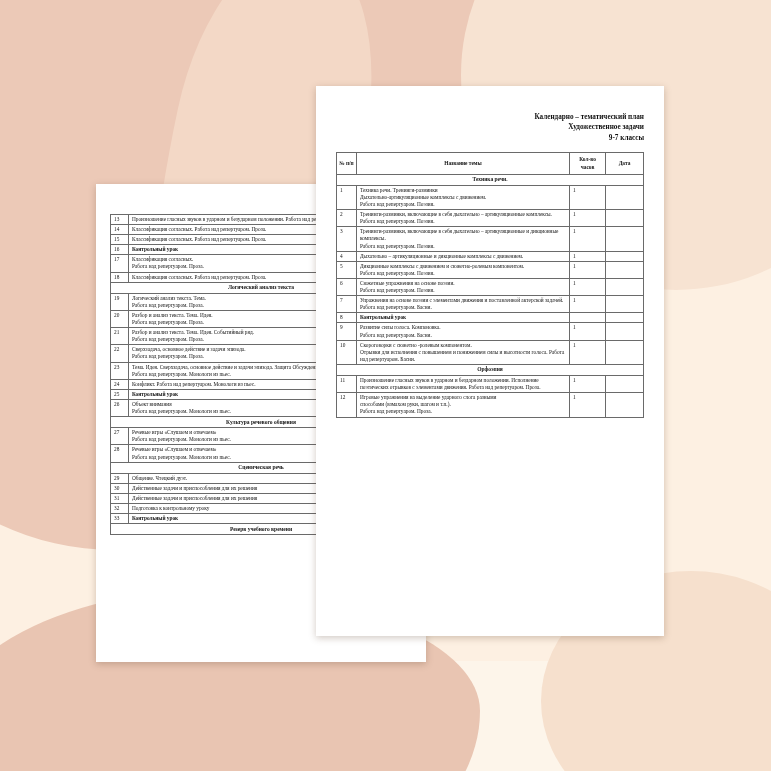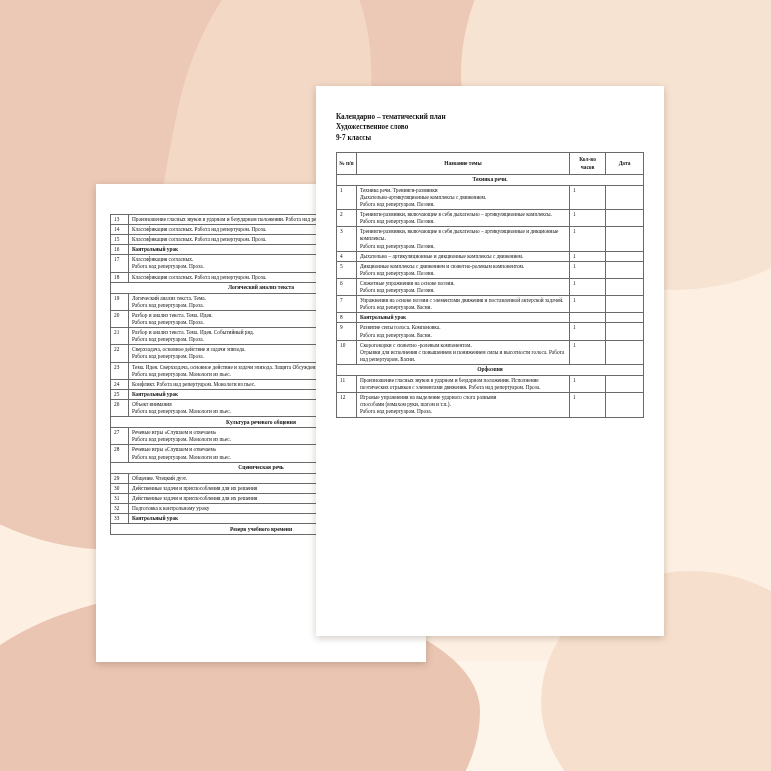--- a/index.html
+++ b/index.html
@@ -93,21 +93,21 @@
   }
   .sheet-front {
     left: 316px;
     top: 86px;
     width: 348px;
     height: 550px;
     padding: 26px 20px 20px 20px;
   }
 
   .doc-title {
-    text-align: left;
+    text-align: right;
     font-weight: bold;
     font-size: 7.2px;
     line-height: 1.45;
     margin: 0 0 9px 0;
     color: #111;
   }
   .doc-title div { white-space: nowrap; }
 
   table.kt {
     border-collapse: collapse;
@@ -361,21 +361,21 @@
           <tr class="section">
             <td colspan="4">Резерв учебного времени</td>
           </tr>
         </tbody>
     </table>
   </div>
 
   <div class="sheet sheet-front">
     <div class="doc-title">
       <div>Календарно – тематический план</div>
-      <div>Художественное слово</div>
+      <div>Художественное задачи</div>
       <div>9-7 классы</div>
     </div>
     <table class="kt front">
       <colgroup>
         <col class="c1">
           <col class="c2">
           <col class="c3">
           <col class="c4">
       </colgroup>
       <thead>

